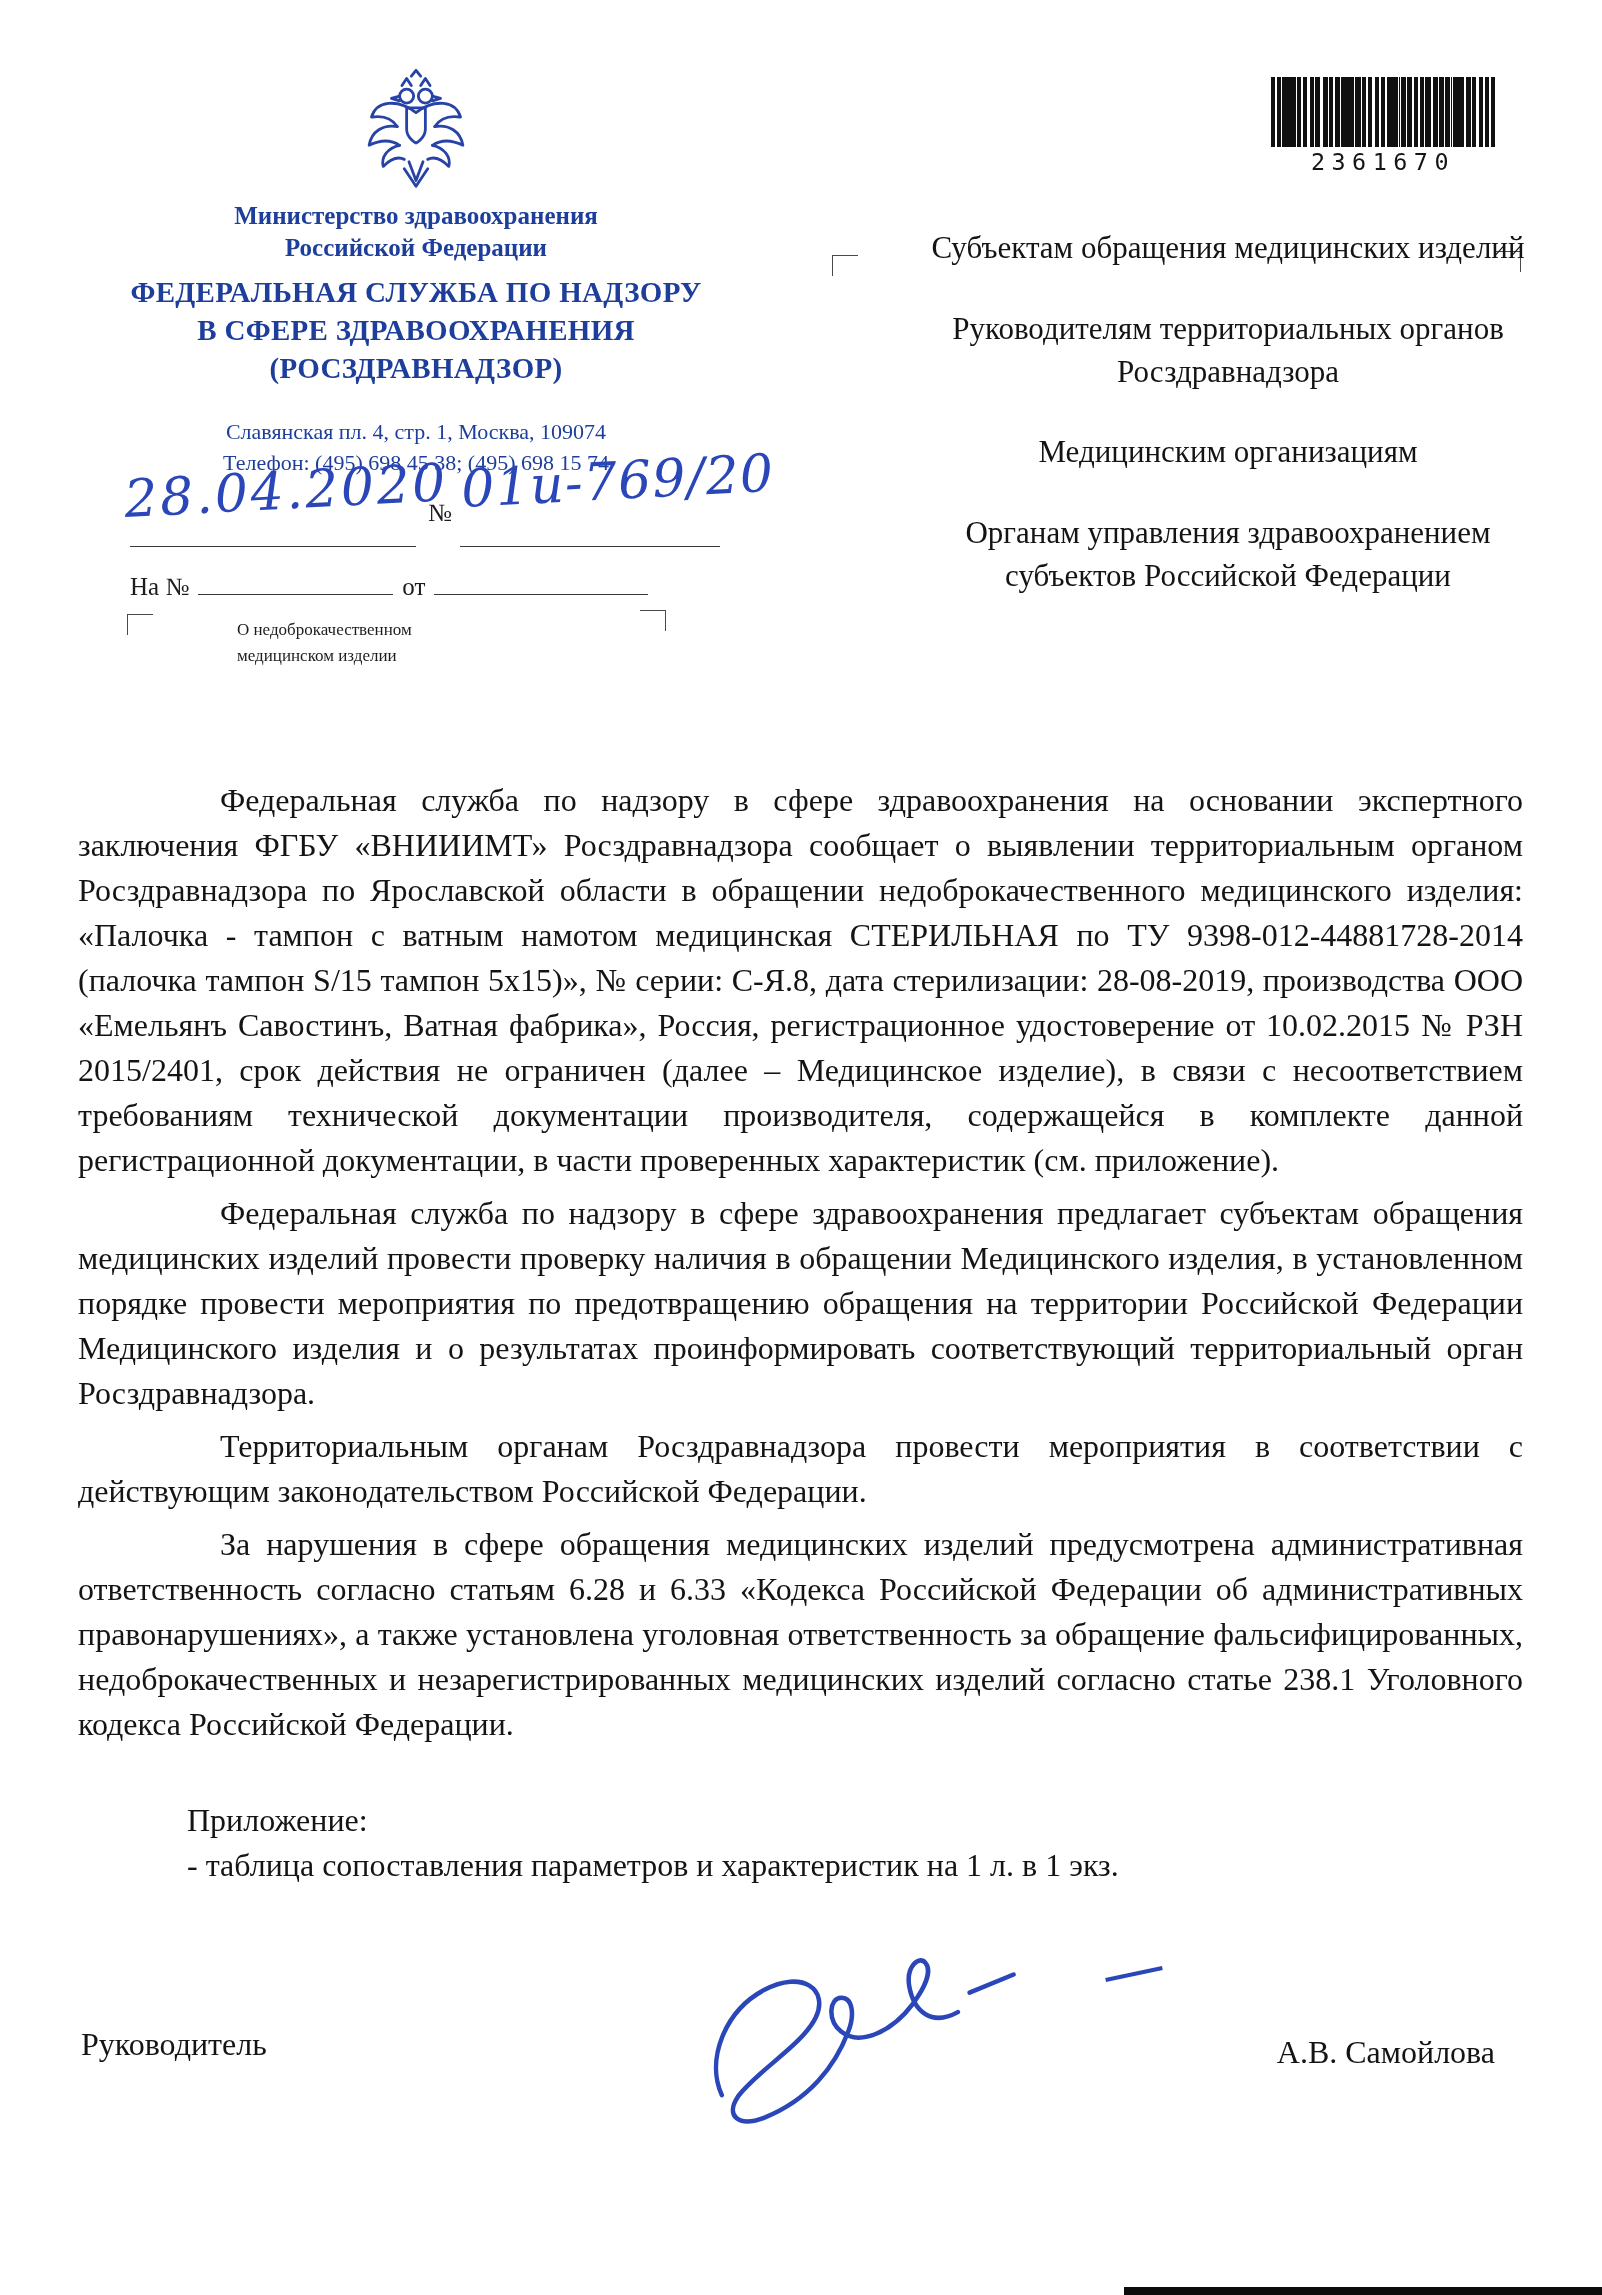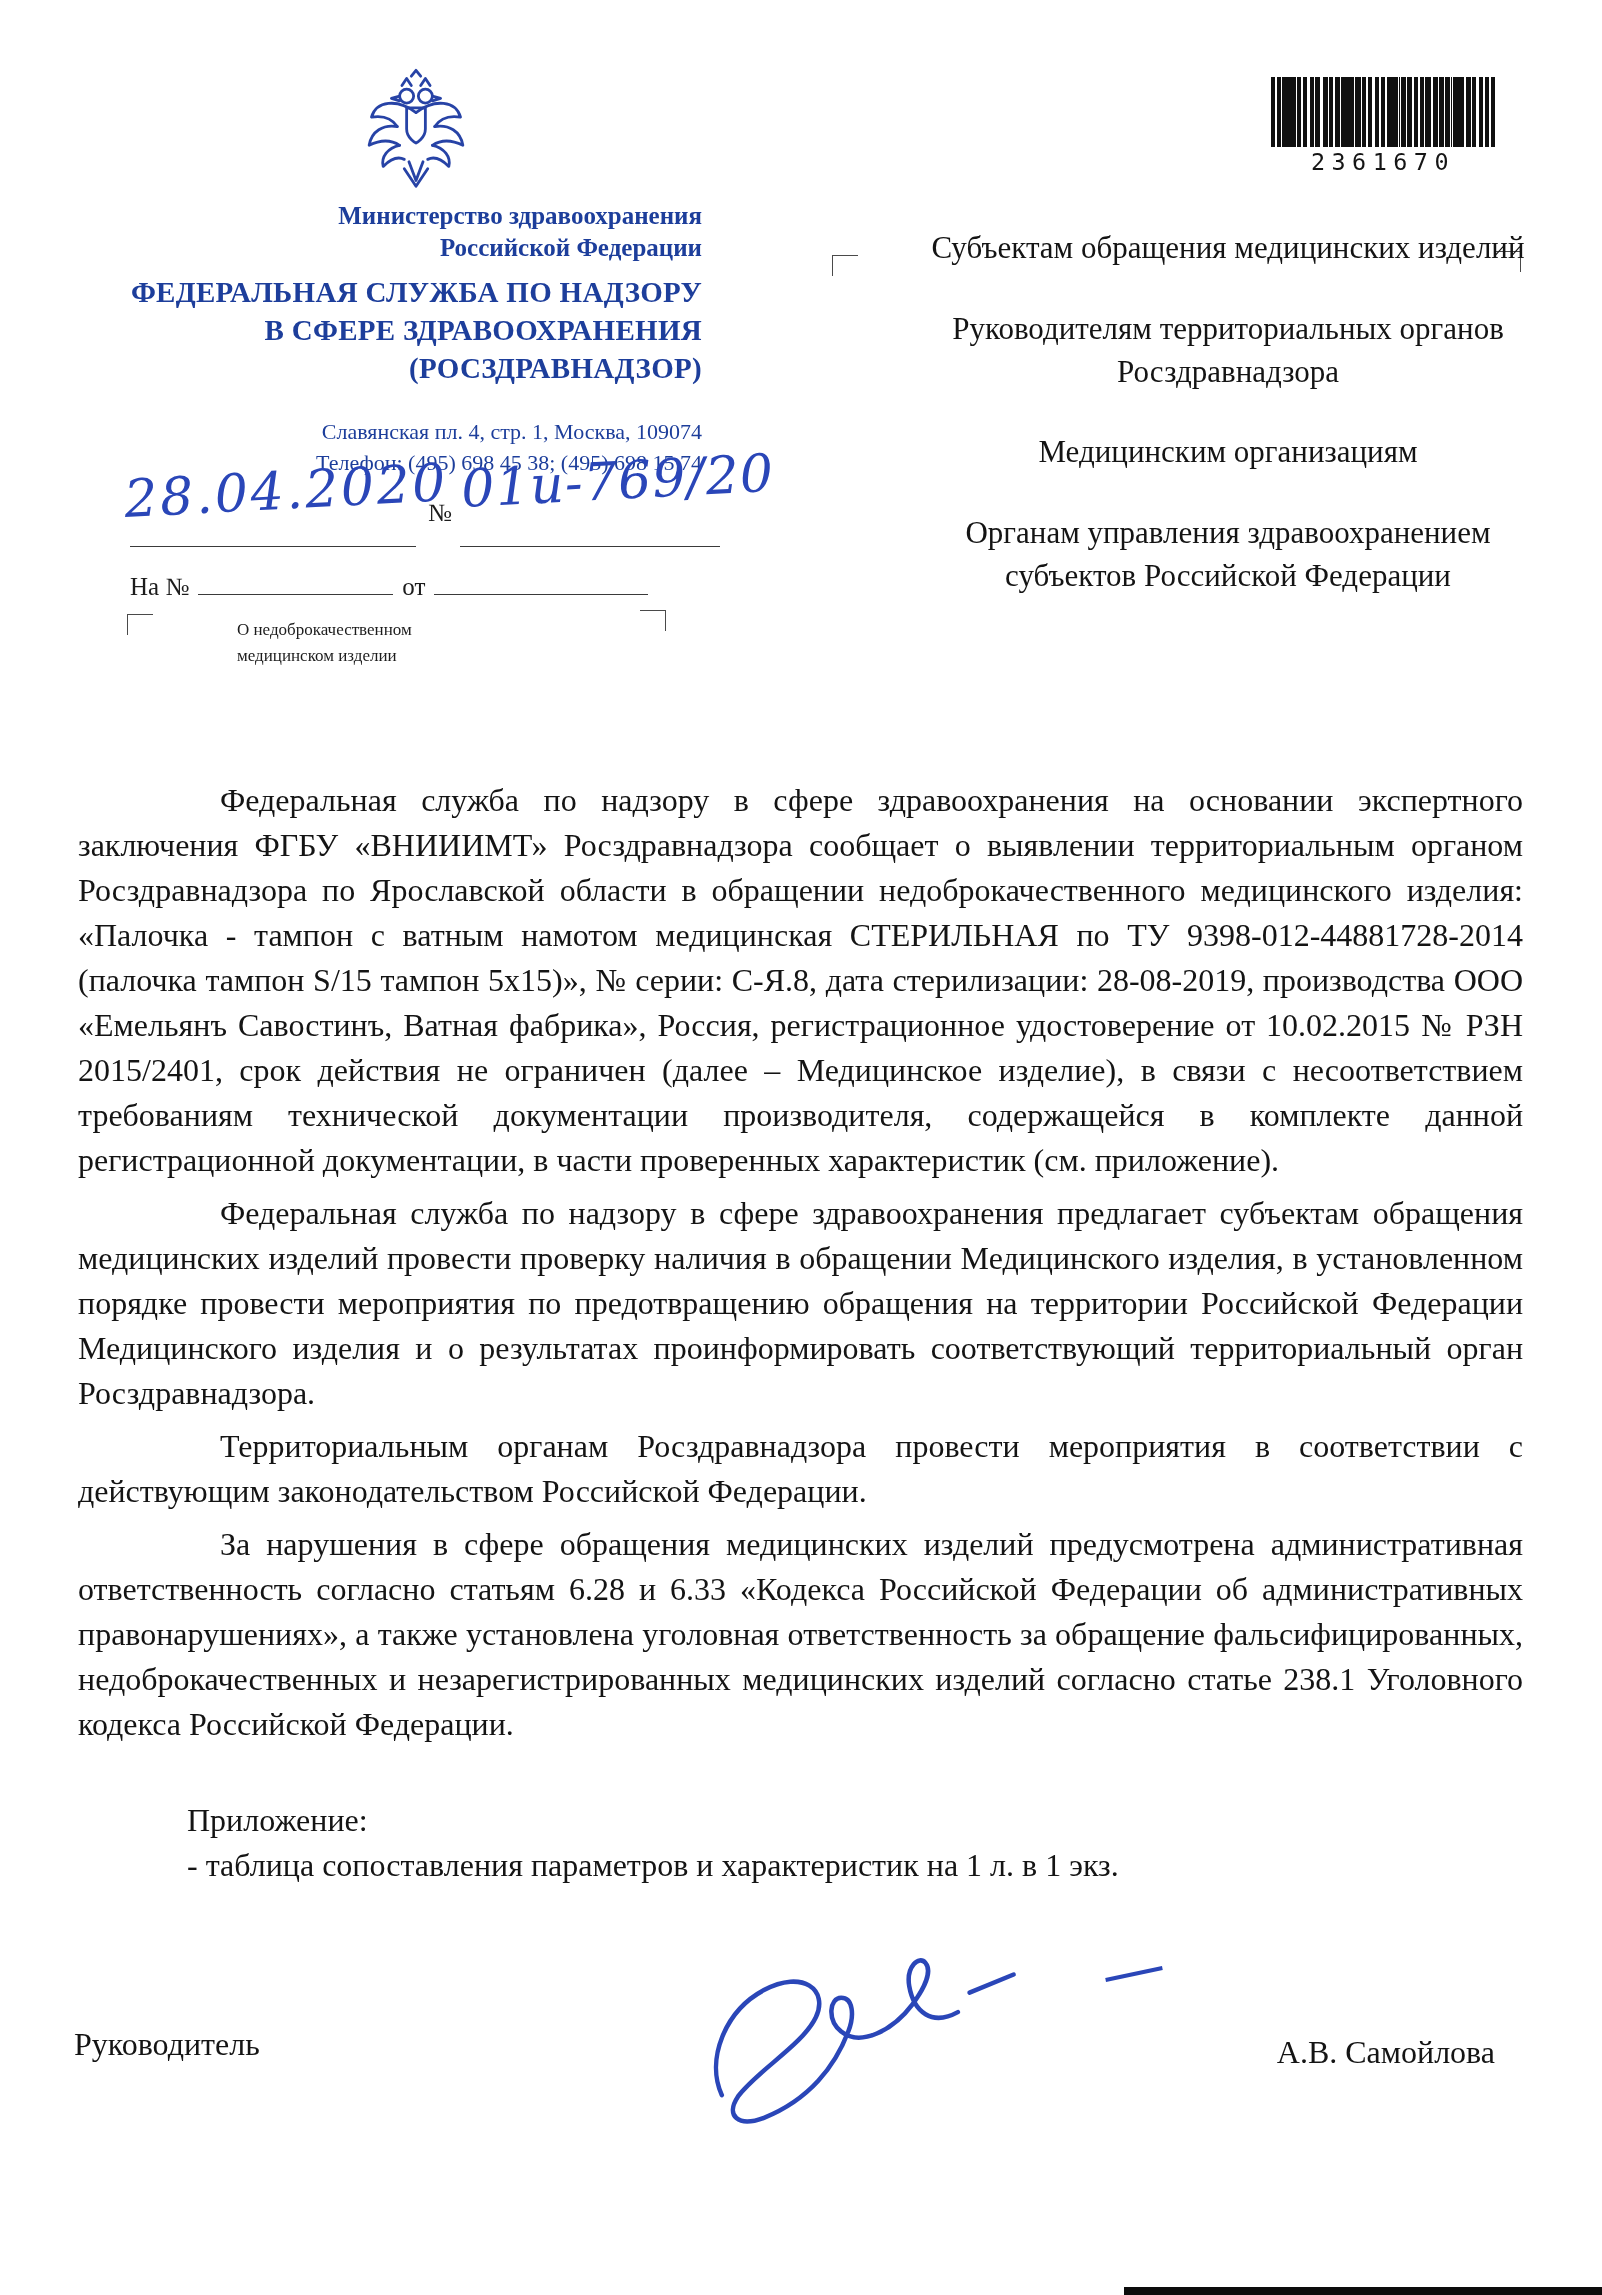--- a/index.html
+++ b/index.html
@@ -9,21 +9,21 @@
     background:#ffffff;
     font-family:"Liberation Serif", serif;
     color:#1c1c1c;
     overflow:hidden;
   }
   .preline{white-space:pre-line;}
 
   
   .org-block{
     position:absolute;left:130px;top:68px;width:572px;
-    text-align:right;color:#1d3e9b;
+    text-align:center;color:#1d3e9b;
   }
   .emblem{display:block;margin:0 auto;}
   .ministry{margin-top:9px;font-size:25px;font-weight:bold;line-height:1.28;}
   .service{margin-top:10.4px;font-size:29px;font-weight:bold;line-height:1.3;letter-spacing:0.3px;}
   .addr{margin-top:30px;font-size:22px;line-height:1.35;}
   .phone{margin-top:2.6px;font-size:22px;}
 
   
   .date-row{position:absolute;left:130px;top:478px;width:650px;height:84px;font-size:25px;}
   .hw{
@@ -80,21 +80,21 @@
   .body-text{
     position:absolute;left:70px;top:770px;width:1461px;
     font-size:32px;line-height:45px;text-align:justify;color:#141414;
   }
   .body-text p{margin:8px;text-indent:142px;}
   .attachment{margin-top:51px;padding-left:117px;text-align:left;}
   .attachment div{text-indent:0;}
 
   
   .footer{position:absolute;left:70px;top:2026px;width:1461px;font-size:32px;color:#141414;}
-  .sig-title{position:absolute;left:4px;top:0;}
+  .sig-title{position:absolute;left:11px;top:0;}
   .sig-name{position:absolute;right:36px;top:8px;}
   .signature-svg{position:absolute;left:676px;top:1933px;}
   .dash{position:absolute;left:1105px;top:1972px;width:58px;border-bottom:4.5px solid #2a46b8;transform:rotate(-12deg);}
 
   .bottom-strip{position:absolute;right:0;bottom:0;width:478px;height:7.8px;background:#0c0c0c;}
 </style>
 </head>
 <body>
 
 <div class="page">

